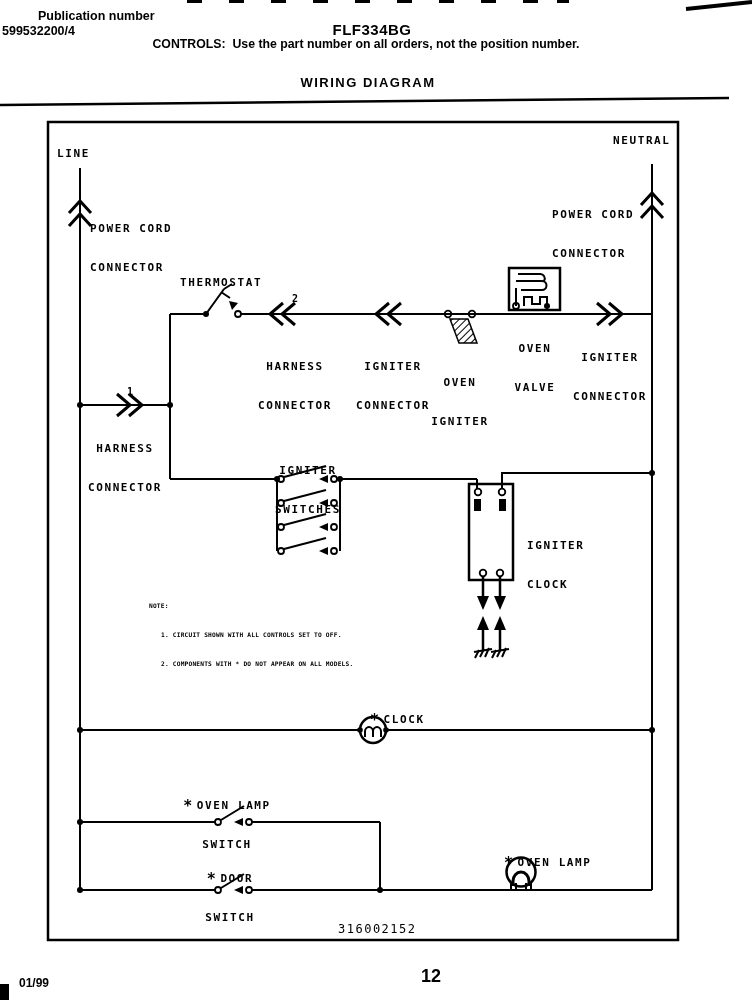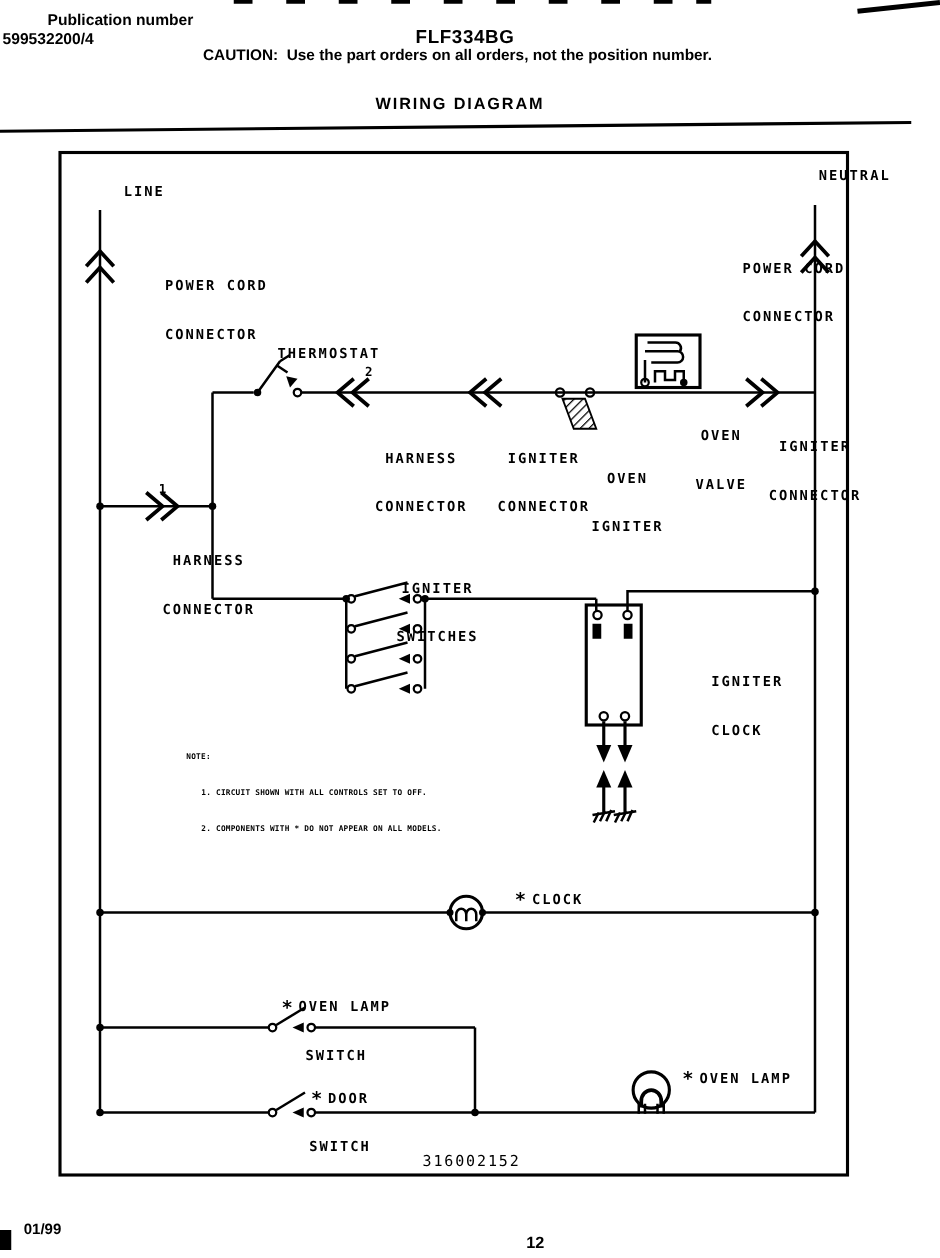--- a/index.html
+++ b/index.html
@@ -1,41 +1,41 @@
 <!DOCTYPE html>
 <html><head>
 <meta charset="utf-8">
 <style>
   html,body{margin:0;padding:0;background:#fff;}
   #page{position:relative;width:752px;height:1006px;background:#fff;overflow:hidden;
         font-family:"Liberation Sans",sans-serif;color:#000;}
   .hdr{position:absolute;font-weight:bold;color:#000;white-space:pre;}
   .center{transform:translateX(-50%);}
   .lbl{position:absolute;font-family:"DejaVu Sans Mono",monospace;font-weight:bold;
-       font-size:11px;letter-spacing:1.6px;line-height:13px;white-space:pre;color:#000;margin-left:42px;}
+       font-size:11px;letter-spacing:1.6px;line-height:13px;white-space:pre;color:#000;}
   .lbl.ctr{text-align:center;}
   .num{position:absolute;font-family:"DejaVu Sans Mono",monospace;font-weight:bold;
        font-size:10px;color:#000;}
   .ast{font-size:15px;line-height:10px;vertical-align:-2px;margin-right:3px;font-weight:bold;}
   .notes{position:absolute;font-family:"DejaVu Sans Mono",monospace;font-weight:bold;
          font-size:6.2px;letter-spacing:.2px;line-height:9.6px;color:#000;white-space:pre;}
   .notes .itm{margin-left:12px;}
   svg{position:absolute;left:0;top:0;}
   .pn{position:absolute;font-family:"DejaVu Sans Mono",monospace;font-weight:normal;
       font-size:12px;letter-spacing:1.5px;color:#000;}
 </style>
 </head>
 <body>
 
 <div id="page">
 
   <div class="hdr" style="left:2px;top:9px;font-size:12.5px;padding-left:36px;">Publication number</div>
   <div class="hdr" style="left:2px;top:24px;font-size:12.5px;">599532200/4</div>
   <div class="hdr center" style="left:372px;top:21px;font-size:15px;letter-spacing:.5px;">FLF334BG</div>
-  <div class="hdr center" style="left:366px;top:37px;font-size:12.3px;">CAUTION:  Use the part orders on all orders, not the position number.</div>
+  <div class="hdr center" style="left:366px;top:37px;font-size:12.3px;">CONTROLS:  Use the part number on all orders, not the position number.</div>
   <div class="hdr center" style="left:368px;top:75px;font-size:13px;letter-spacing:1.5px;">WIRING DIAGRAM</div>
 
   <svg width="752" height="1006" viewBox="0 0 752 1006">
     <defs>
       <pattern id="hatch" width="5" height="5" patternTransform="rotate(45)" patternUnits="userSpaceOnUse">
         <line x1="0" y1="0" x2="0" y2="5" stroke="#000" stroke-width="2"></line>
       </pattern>
     </defs>
 
     <g>
@@ -290,16 +290,16 @@
     <span style="display:block"><span class="ast">*</span><span>DOOR</span></span>
     <span style="display:block">SWITCH</span>
   </div>
 
   <div class="lbl" style="left:471px;top:843px;">
     <span class="ast">*</span><span>OVEN LAMP</span>
   </div>
 
   <div class="pn" style="left:338px;top:922px;">316002152</div>
 
-  <div class="hdr" style="left:421px;top:966px;font-size:13px;margin-top:20px;">12</div>
+  <div class="hdr" style="left:421px;top:966px;font-size:18px;">12</div>
   <div class="hdr" style="left:19px;top:976px;font-size:12px;">01/99</div>
 
 </div>
 
 </body></html>

